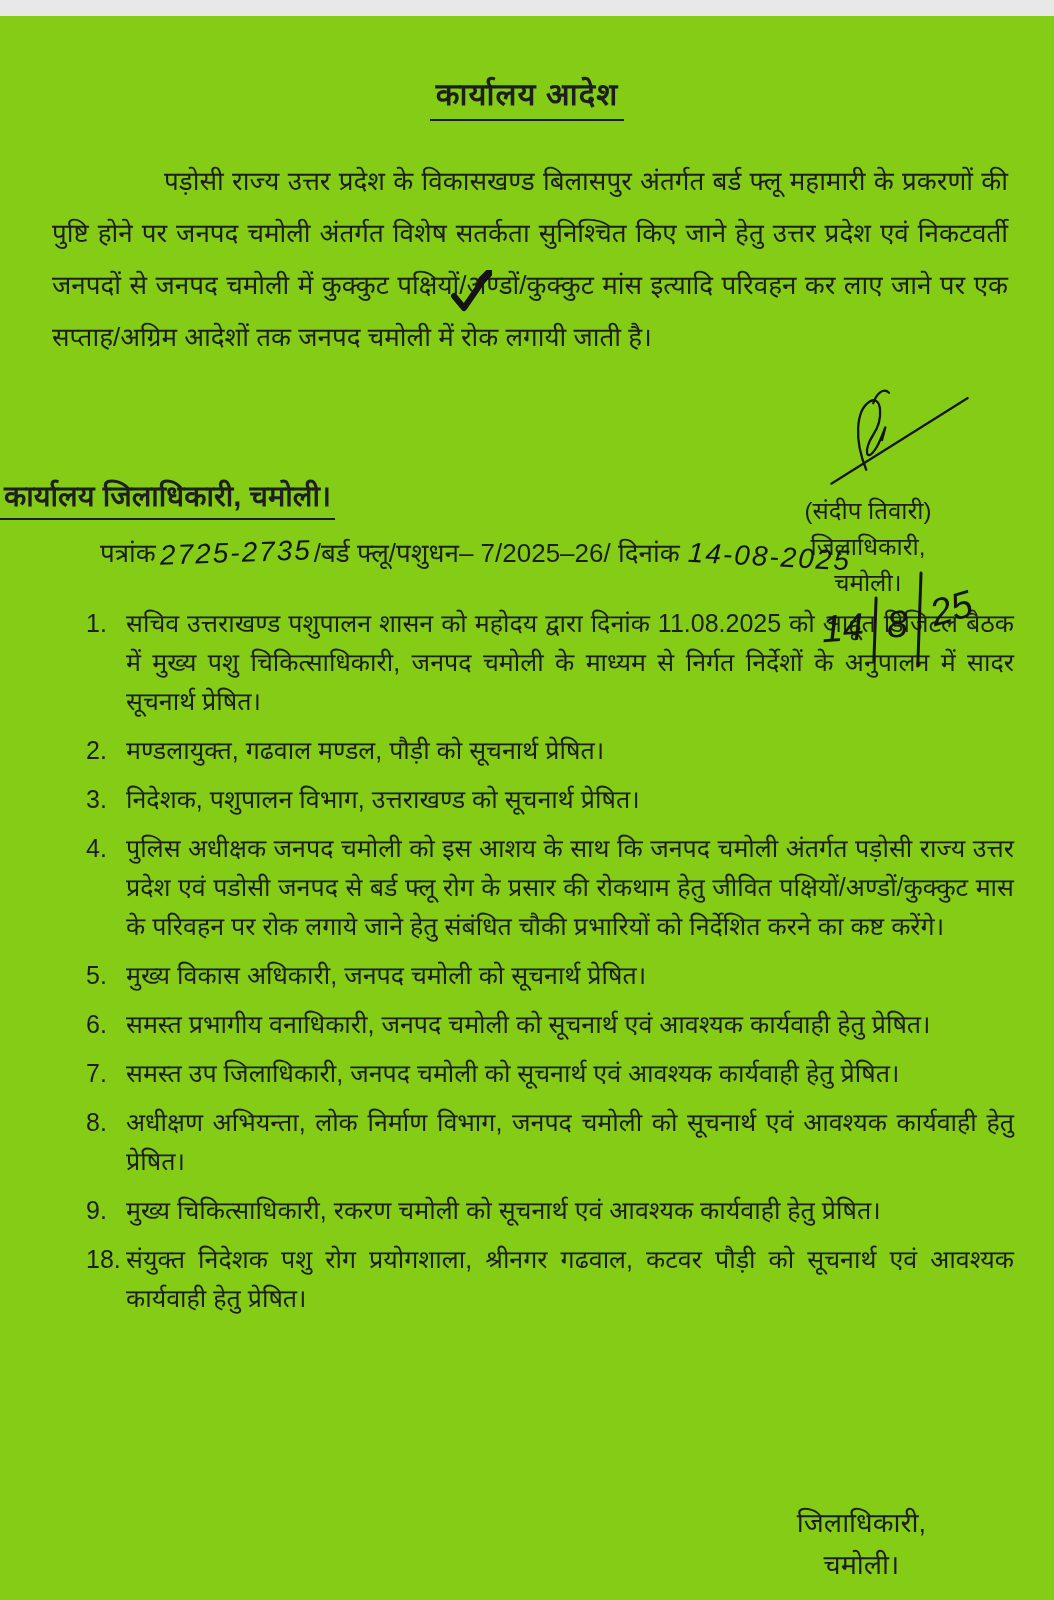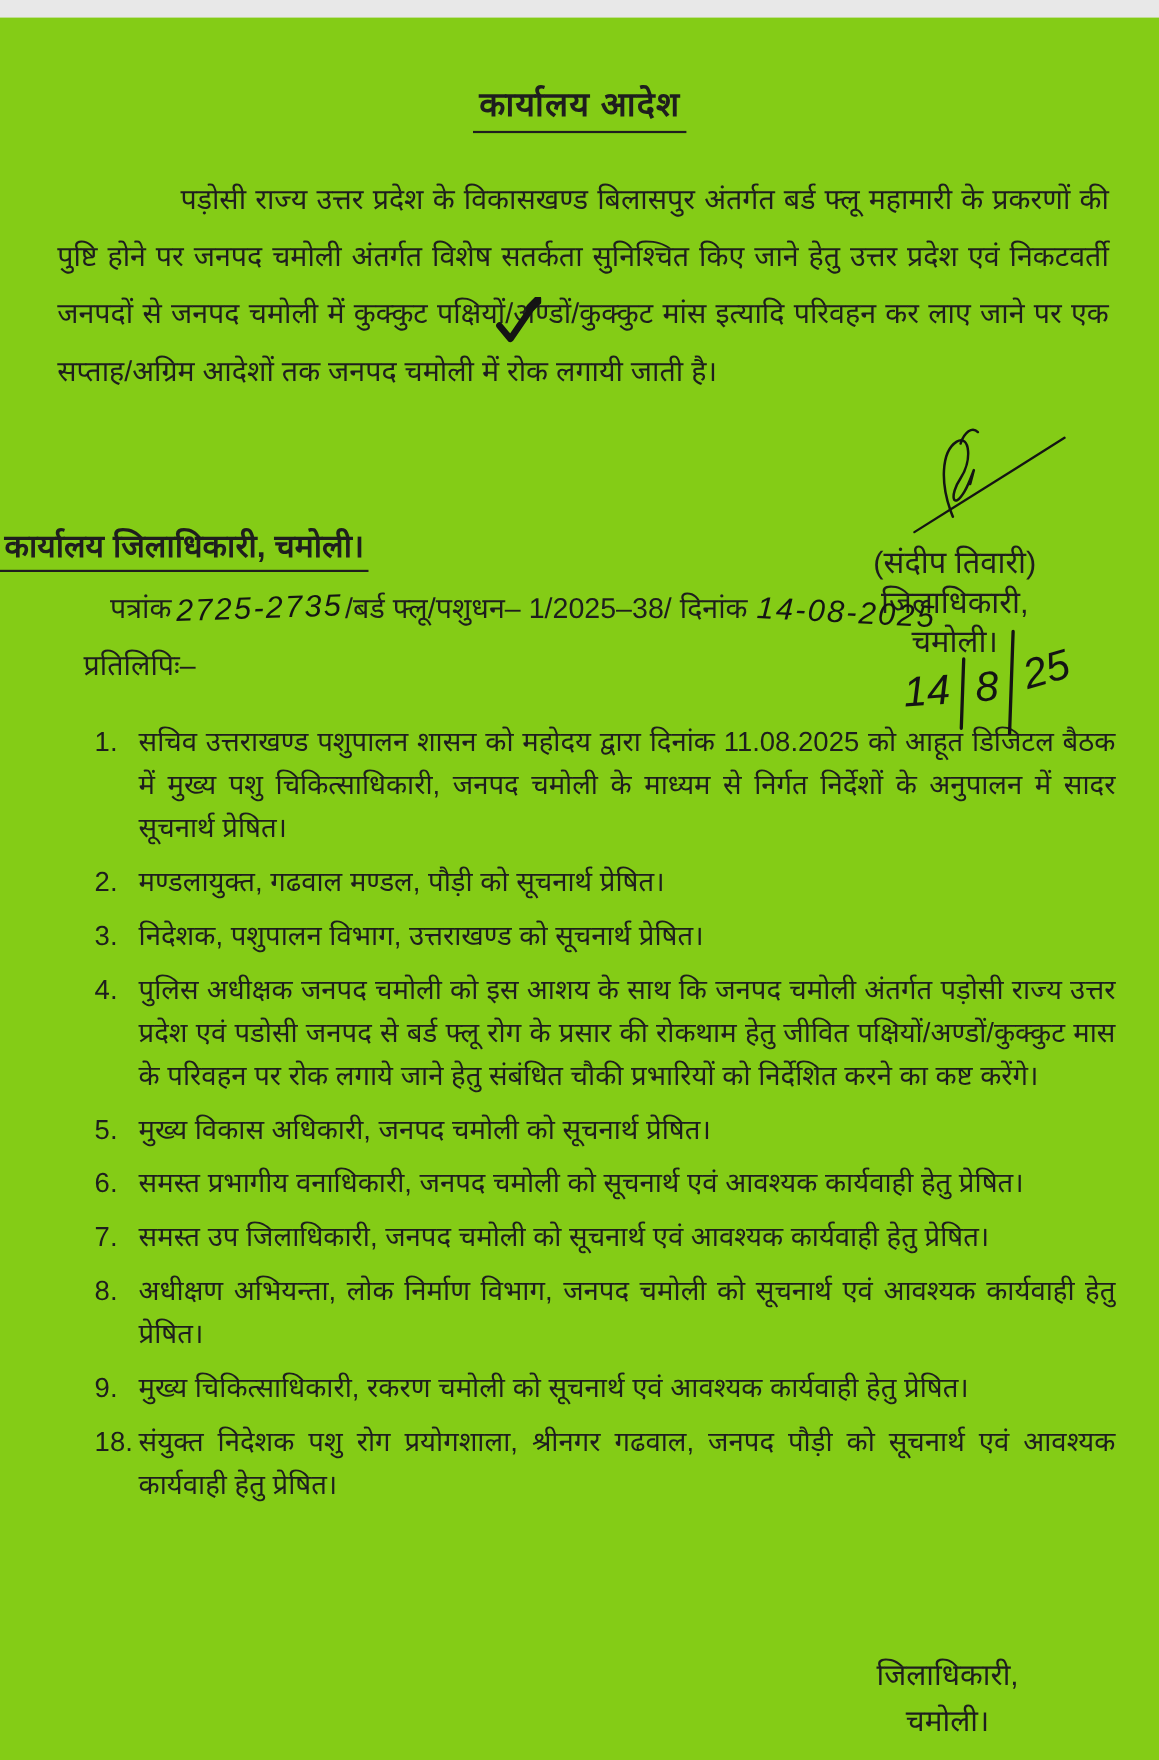--- a/index.html
+++ b/index.html
@@ -47,21 +47,21 @@
     line-height: 40px;
   }
   .sign-block {
     position: absolute;
     top: 368px;
     right: 58px;
     width: 256px;
     text-align: center;
   }
   .sign-scribble { width: 200px; height: 105px; margin-left: 28px; }
-  .sign-line { font-size: 28px; line-height: 36px; }
+  .sign-line { font-size: 24px; line-height: 36px; }
   .hand-date-stamp {
     display: flex;
     align-items: flex-start;
     justify-content: center;
     gap: 10px;
     margin-top: 2px;
     margin-left: 60px;
     font-size: 38px;
     font-style: italic;
     color: #141414;
@@ -159,24 +159,23 @@
       <span class="hd-bar hd-bar-2"></span>
       <span class="hd-num-3">25</span>
     </div>
   </div>
 
   <div class="office-heading-wrap">
     <span class="office-heading-text">कार्यालय जिलाधिकारी, चमोली।</span>
   </div>
 
   <div class="letter-line">
-    <span>पत्रांक</span><span class="hand-script hand-number">2725-2735</span><span>/बर्ड फ्लू/पशुधन– 1/2025–38/ दिनांक</span><span class="hand-script hand-date-2">14-08-2025</span>
-  </div>
-
-  <div class="copy-label">प्रतिलिपिः–</div>
+    <span>पत्रांक</span><span class="hand-script hand-number">2725-2735</span><span>/बर्ड फ्लू/पशुधन– 7/2025–26/ दिनांक</span><span class="hand-script hand-date-2">14-08-2025</span>
+  </div>
+
 
   <div class="copy-list">
     <div class="copy-item">
       <span class="num">1.</span>
       <span class="txt">सचिव उत्तराखण्ड पशुपालन शासन को महोदय द्वारा दिनांक 11.08.2025 को आहूत डिजिटल बैठक में मुख्य पशु चिकित्साधिकारी, जनपद चमोली के माध्यम से निर्गत निर्देशों के अनुपालन में सादर सूचनार्थ प्रेषित।</span>
     </div>
     <div class="copy-item">
       <span class="num">2.</span>
       <span class="txt">मण्डलायुक्त, गढवाल मण्डल, पौड़ी को सूचनार्थ प्रेषित।</span>
     </div>
@@ -203,21 +202,21 @@
     <div class="copy-item">
       <span class="num">8.</span>
       <span class="txt">अधीक्षण अभियन्ता, लोक निर्माण विभाग, जनपद चमोली को सूचनार्थ एवं आवश्यक कार्यवाही हेतु प्रेषित।</span>
     </div>
     <div class="copy-item">
       <span class="num">9.</span>
       <span class="txt">मुख्य चिकित्साधिकारी, रकरण चमोली को सूचनार्थ एवं आवश्यक कार्यवाही हेतु प्रेषित।</span>
     </div>
     <div class="copy-item">
       <span class="num">18.</span>
-      <span class="txt">संयुक्त निदेशक पशु रोग प्रयोगशाला, श्रीनगर गढवाल, जनपद पौड़ी को सूचनार्थ एवं आवश्यक कार्यवाही हेतु प्रेषित।</span>
+      <span class="txt">संयुक्त निदेशक पशु रोग प्रयोगशाला, श्रीनगर गढवाल, कटवर पौड़ी को सूचनार्थ एवं आवश्यक कार्यवाही हेतु प्रेषित।</span>
     </div>
   </div>
 
   <div class="footer-sign">
     <div>जिलाधिकारी,</div>
     <div>चमोली।</div>
   </div>
 
 </div>
 

